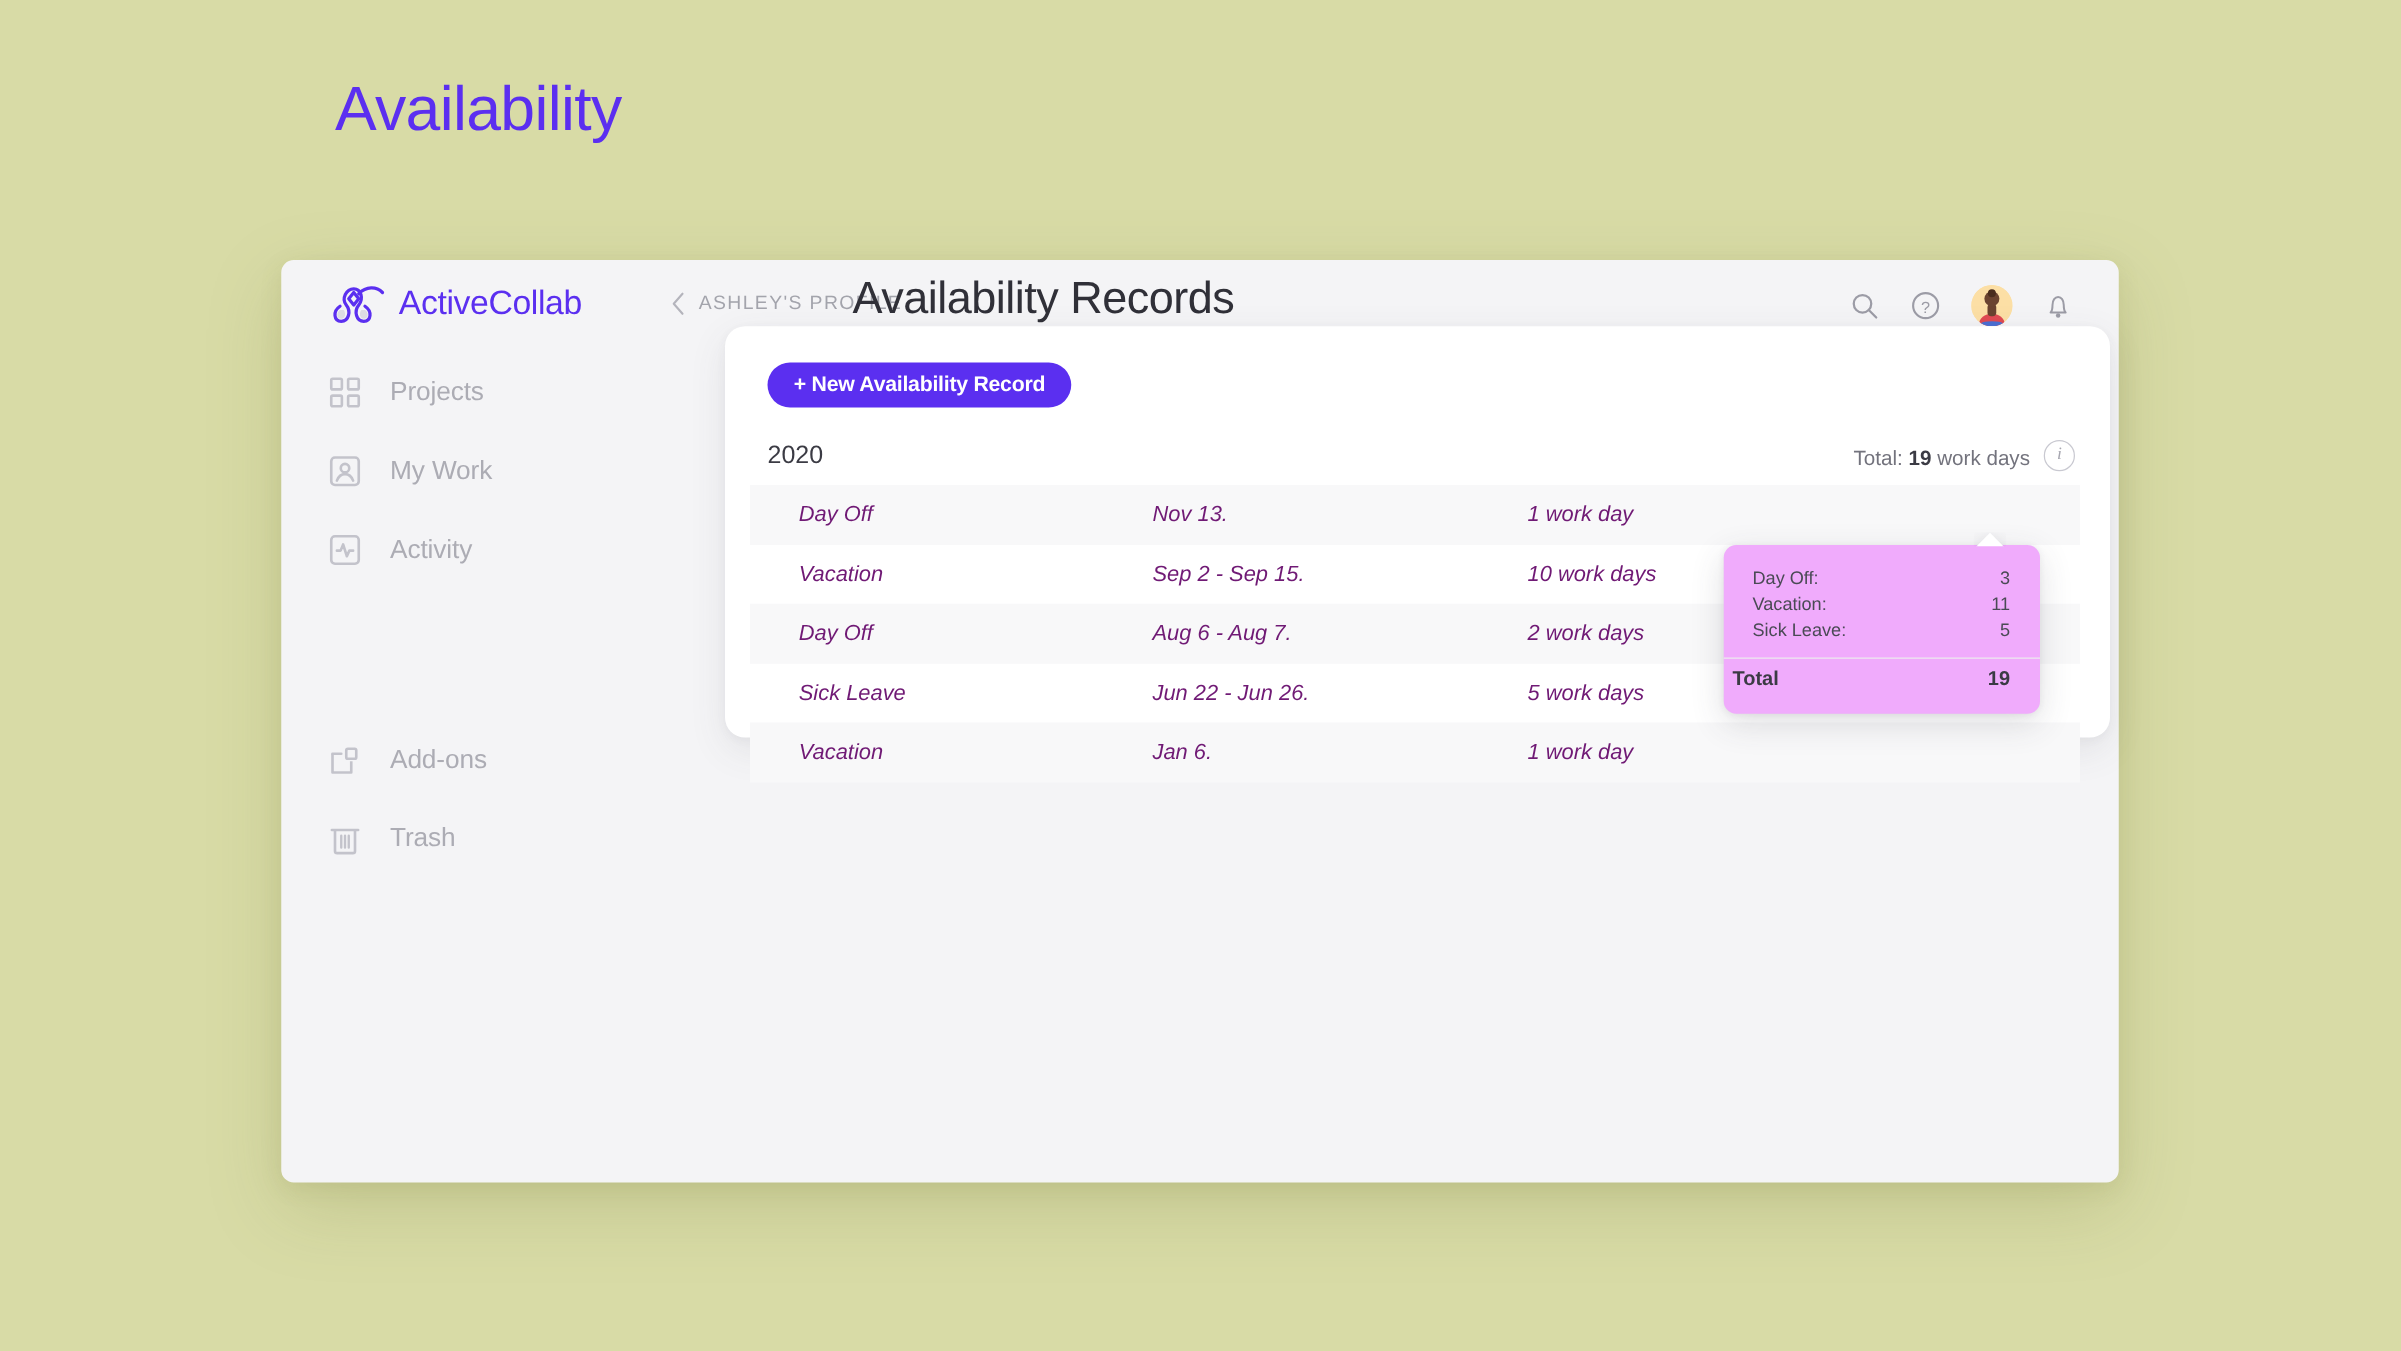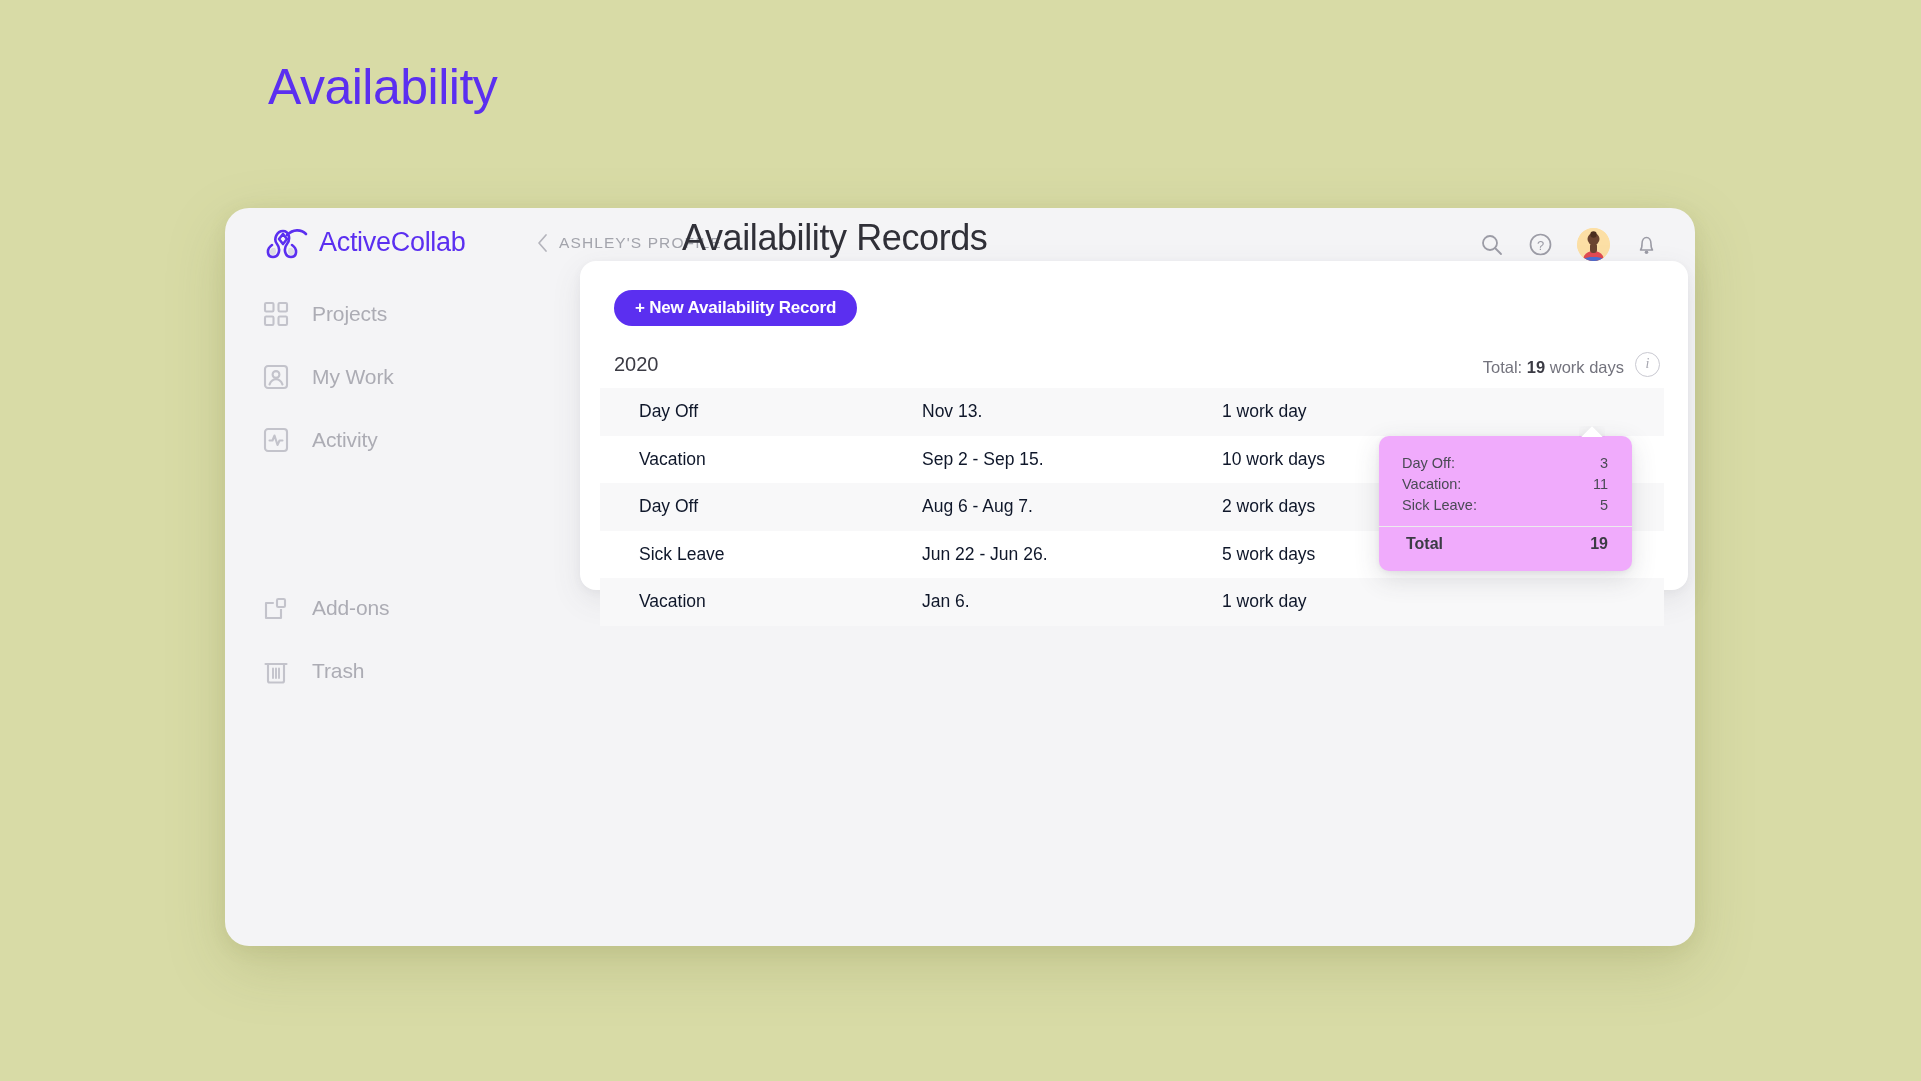--- a/index.html
+++ b/index.html
@@ -28,21 +28,21 @@
   }
 
   
   .app-window {
     position: absolute;
     left: 225px;
     top: 208px;
     width: 1470px;
     height: 738px;
     background: #f4f4f6;
-    border-radius: 24px;
+    border-radius: 10px;
     box-shadow: 0 20px 60px rgba(120,125,60,0.22), 0 4px 18px rgba(120,125,60,0.12);
     overflow: hidden;
   }
 
   
   .app-header {
     position: absolute;
     left: 0; top: 0;
     width: 100%;
     height: 72px;
@@ -220,22 +220,23 @@
   }
   .rec-row {
     display: flex;
     align-items: center;
     height: 47.5px;
     padding-left: 39px;
   }
   .rec-row.alt { background: #f8f8f9; }
   .rec-col {
     font-size: 17.5px;
-    color: #0f172a;
-    font-weight: 400;
+    color: #701a75;
+    font-weight: 400;
+    font-style: italic;
   }
   .col-type { width: 283px; flex: none; }
   .col-date { width: 300px; flex: none; }
   .col-days { flex: 1; }
 
   
   .tooltip {
     position: absolute;
     left: 1379px;
     top: 436px;
@@ -273,21 +274,21 @@
   .tip-key { font-size: 14.5px; color: #4a4a55; }
   .tip-val { font-size: 14.5px; color: #4a4a55; }
   .tip-divider {
     height: 1px;
     background: #ececed;
     margin: 11px 0 0 0;
   }
   .tip-total {
     display: flex;
     justify-content: space-between;
-    padding: 0 24px 0 27px;
+    padding: 0 24px 0 7px;
     height: 34px;
     align-items: center;
   }
   .tip-total-key { font-size: 16px; color: #3b3b44; font-weight: 700; }
   .tip-total-val { font-size: 16px; color: #3b3b44; font-weight: 700; }
 </style>
 </head>
 <body>
 
 <div class="page-title">Availability</div>

